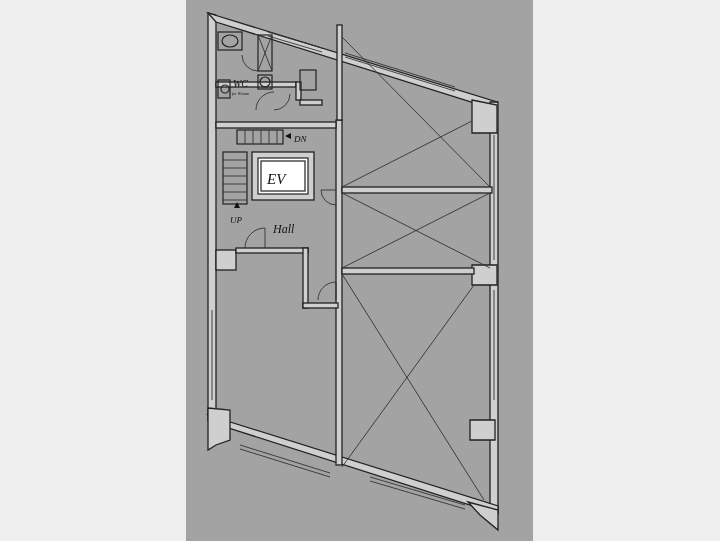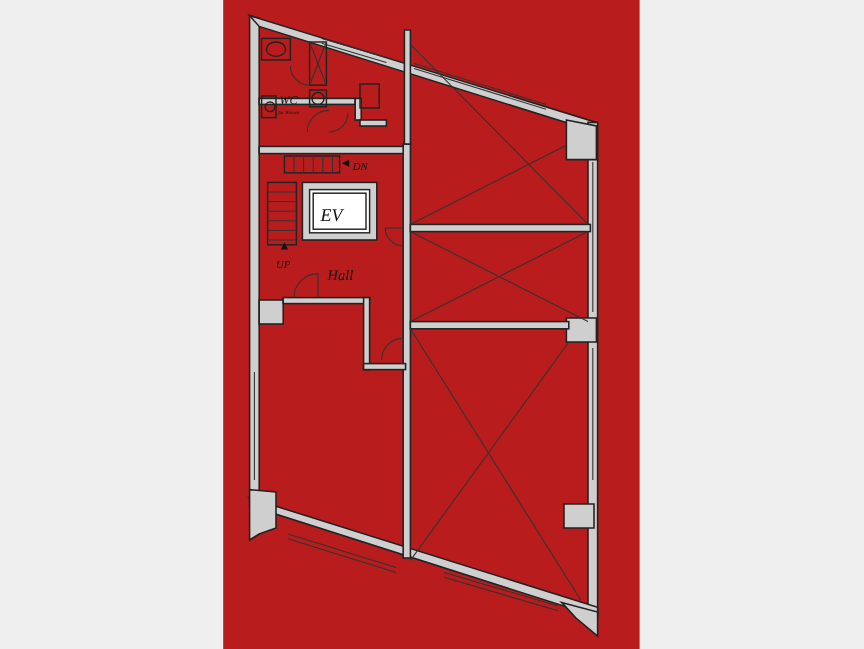--- a/index.html
+++ b/index.html
@@ -1,17 +1,17 @@
 <!DOCTYPE html>
 <html><head>
 <meta charset="utf-8">
 <style>
   html, body { margin: 0; padding: 0; }
   body { width: 720px; height: 541px; background: #efefef; position: relative; overflow: hidden; font-family: "Liberation Serif", serif; }
-  .canvas { position: absolute; left: 186px; top: 0; width: 347px; height: 541px; background: #b91c1c; }
+  .canvas { position: absolute; left: 186px; top: 0; width: 347px; height: 541px; background: #a3a3a3; }
   svg { position: absolute; left: 0; top: 0; }
   .wall { fill: #cfcfcf; stroke: #222; stroke-width: 1.3; }
   .line { stroke: #222; stroke-width: 1.2; fill: none; }
   .thin { stroke: #333; stroke-width: 0.9; fill: none; }
   .lbl { font-family: "Liberation Serif", serif; font-style: italic; fill: #111; }
 </style>
 </head>
 <body>
 
 <div class="canvas">

